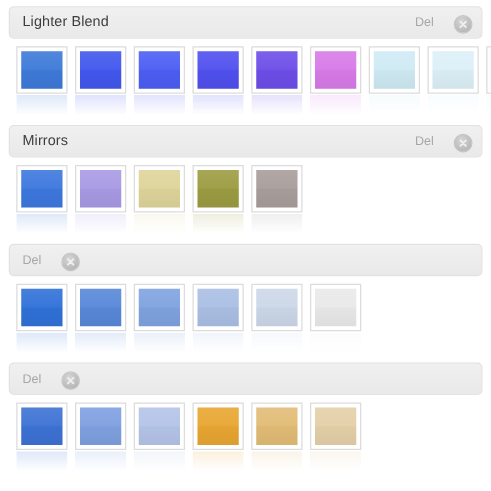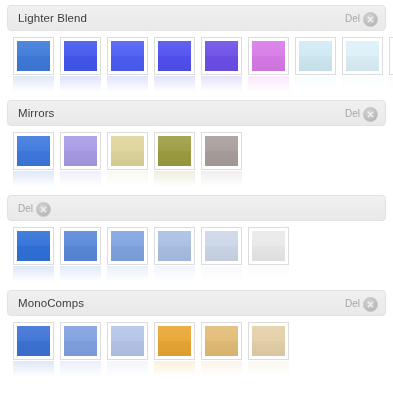--- a/index.html
+++ b/index.html
@@ -33,21 +33,21 @@
   }
   .section-title {
     font-size: 11.5px;
     color: #3d3d3d;
     letter-spacing: 0.1px;
     line-height: 1;
   }
   .del-group {
     display: flex;
     align-items: center;
-    gap: 3px;
+    gap: 16px;
   }
   .del-label {
     font-size: 10px;
     color: #a7a7a7;
     line-height: 1;
   }
   .del-icon {
     width: 15px; height: 15px;
     border-radius: 50%;
     background: radial-gradient(circle at 40% 32%, #d6d6d6 0%, #bdbdbd 60%, #adadad 100%);
@@ -266,21 +266,20 @@
             <div class="swatch" title="#e9e9e9">
               <div class="swatch-fill" style="background: rgb(233, 233, 233);"></div>
             </div>
             <div class="swatch-reflection" style="background: rgb(233, 233, 233);"></div>
           </div>
         </div>
   </div>
 
   <div class="palette-section">
     <div class="section-header">
-      <span class="section-title">MonoComps</span>
       <span class="del-group">
         <span class="del-label">Del</span>
         <span class="del-icon">
           <svg width="9" height="9" viewBox="0 0 9 9">
             <path d="M2.3 2.3 L6.7 6.7 M6.7 2.3 L2.3 6.7" stroke="#efefef" stroke-width="1.5" stroke-linecap="round" fill="none"></path>
           </svg>
         </span>
       </span>
     </div>
     <div class="swatch-row">

